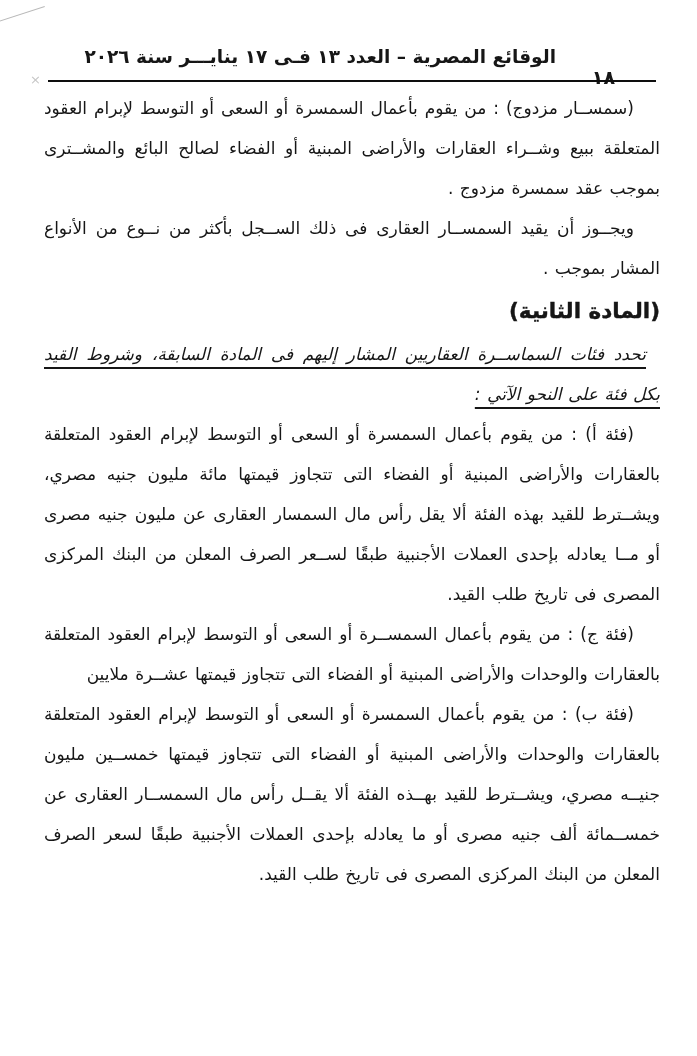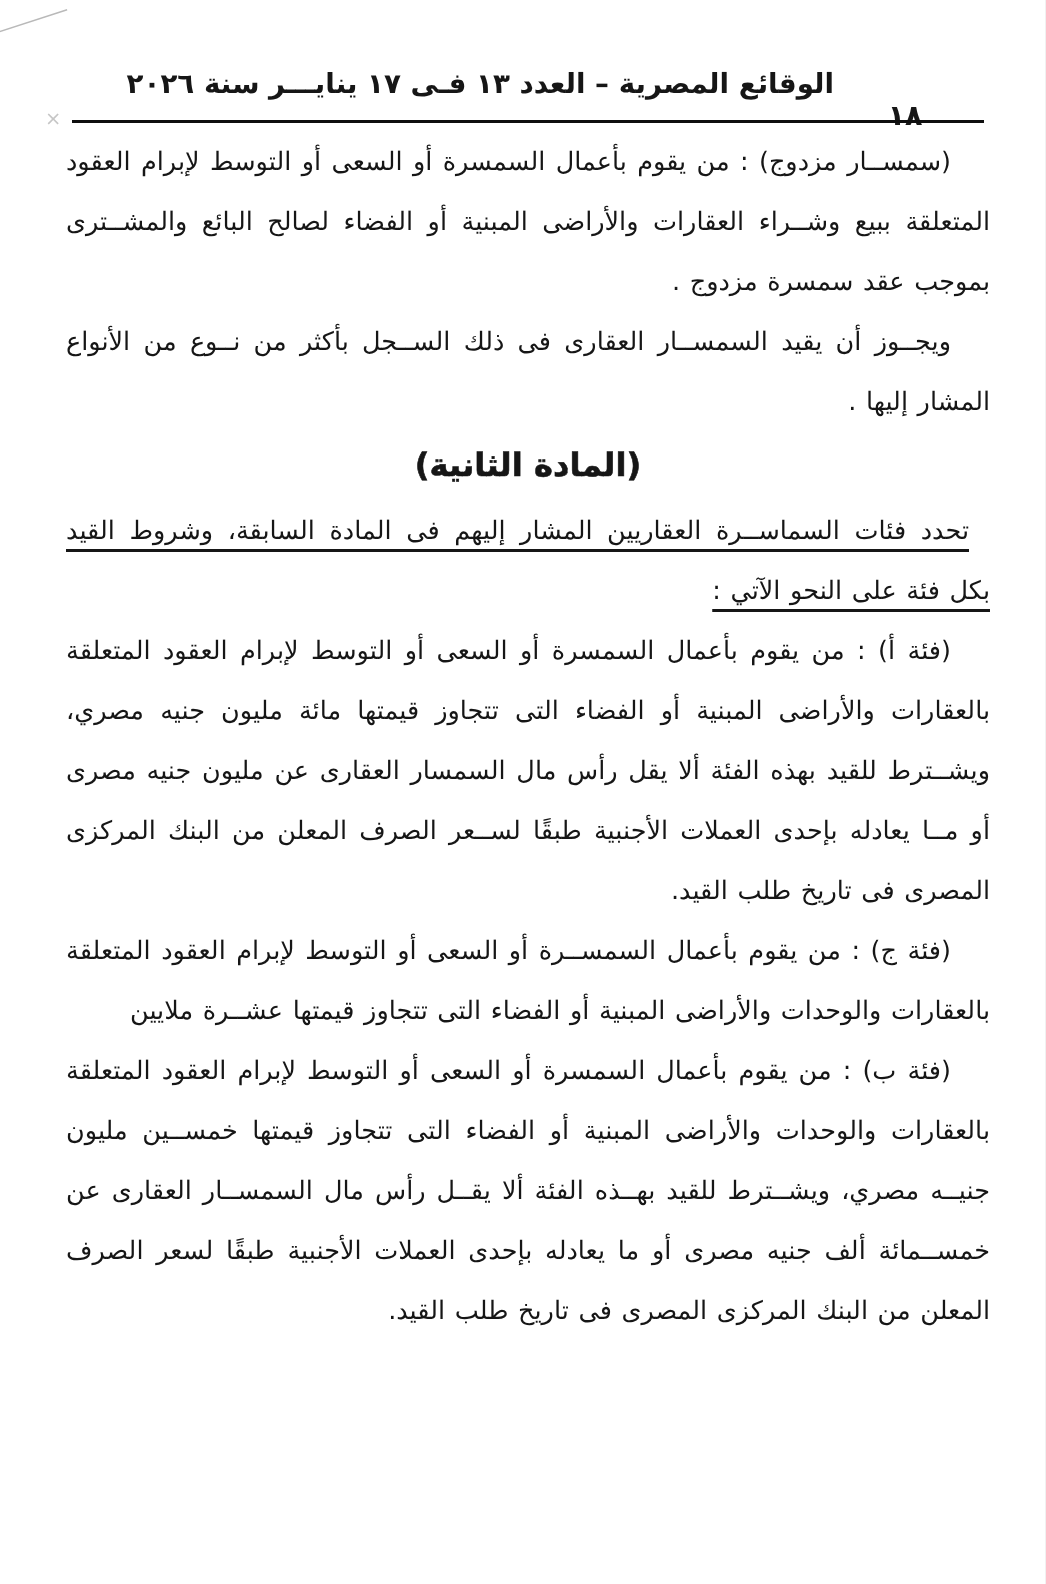--- a/index.html
+++ b/index.html
@@ -82,31 +82,32 @@
     line-height: 40px;
     text-align: justify;
     text-justify: inter-word;
     text-indent: 26px;
     word-spacing: 1px;
   }
 
   .article-heading {
     font-size: 21.5px;
     font-weight: bold;
-    text-align: center;
+    text-align: right;
     line-height: 46px;
     letter-spacing: 0.5px;
     -webkit-text-stroke: 0.4px #161616;
   }
 
   .underlined {
     text-decoration: underline;
     text-decoration-thickness: 1.6px;
     text-underline-offset: 7px;
     text-indent: 14px;
+    font-style: italic;
   }
 </style>
 </head>
 <body>
 
 <div class="page">
 
   <div class="scan-artifact"></div>
 
   <div class="header">
@@ -115,21 +116,21 @@
   </div>
 
   <div class="header-rule"></div>
   <div class="rule-artifact">×</div>
 
   <div class="content">
 
     <p class="para">(سمســار مزدوج) : من يقوم بأعمال السمسرة أو السعى أو التوسط لإبرام العقود المتعلقة ببيع وشــراء العقارات والأراضى المبنية أو الفضاء لصالح البائع والمشــترى بموجب عقد سمسرة مزدوج .</p>
 
 
-    <p class="para">ويجــوز أن يقيد السمســار العقارى فى ذلك الســجل بأكثر من نــوع من الأنواع المشار إليها .</p>
+    <p class="para">ويجــوز أن يقيد السمســار العقارى فى ذلك الســجل بأكثر من نــوع من الأنواع المشار بموجب .</p>
 
     <h2 class="article-heading">(المادة الثانية)</h2>
 
     <p class="para underlined">تحدد فئات السماســرة العقاريين المشار إليهم فى المادة السابقة، وشروط القيد بكل فئة على النحو الآتي :</p>
 
     <p class="para">(فئة أ) : من يقوم بأعمال السمسرة أو السعى أو التوسط لإبرام العقود المتعلقة بالعقارات والأراضى المبنية أو الفضاء التى تتجاوز قيمتها مائة مليون جنيه مصري، ويشــترط للقيد بهذه الفئة ألا يقل رأس مال السمسار العقارى عن مليون جنيه مصرى أو مــا يعادله بإحدى العملات الأجنبية طبقًا لســعر الصرف المعلن من البنك المركزى المصرى فى تاريخ طلب القيد.</p>
 
     <p class="para">(فئة ج) : من يقوم بأعمال السمســرة أو السعى أو التوسط لإبرام العقود المتعلقة بالعقارات والوحدات والأراضى المبنية أو الفضاء التى تتجاوز قيمتها عشــرة ملايين</p>
 
     <p class="para">(فئة ب) : من يقوم بأعمال السمسرة أو السعى أو التوسط لإبرام العقود المتعلقة بالعقارات والوحدات والأراضى المبنية أو الفضاء التى تتجاوز قيمتها خمســين مليون جنيــه مصري، ويشــترط للقيد بهــذه الفئة ألا يقــل رأس مال السمســار العقارى عن خمســمائة ألف جنيه مصرى أو ما يعادله بإحدى العملات الأجنبية طبقًا لسعر الصرف المعلن من البنك المركزى المصرى فى تاريخ طلب القيد.</p>

